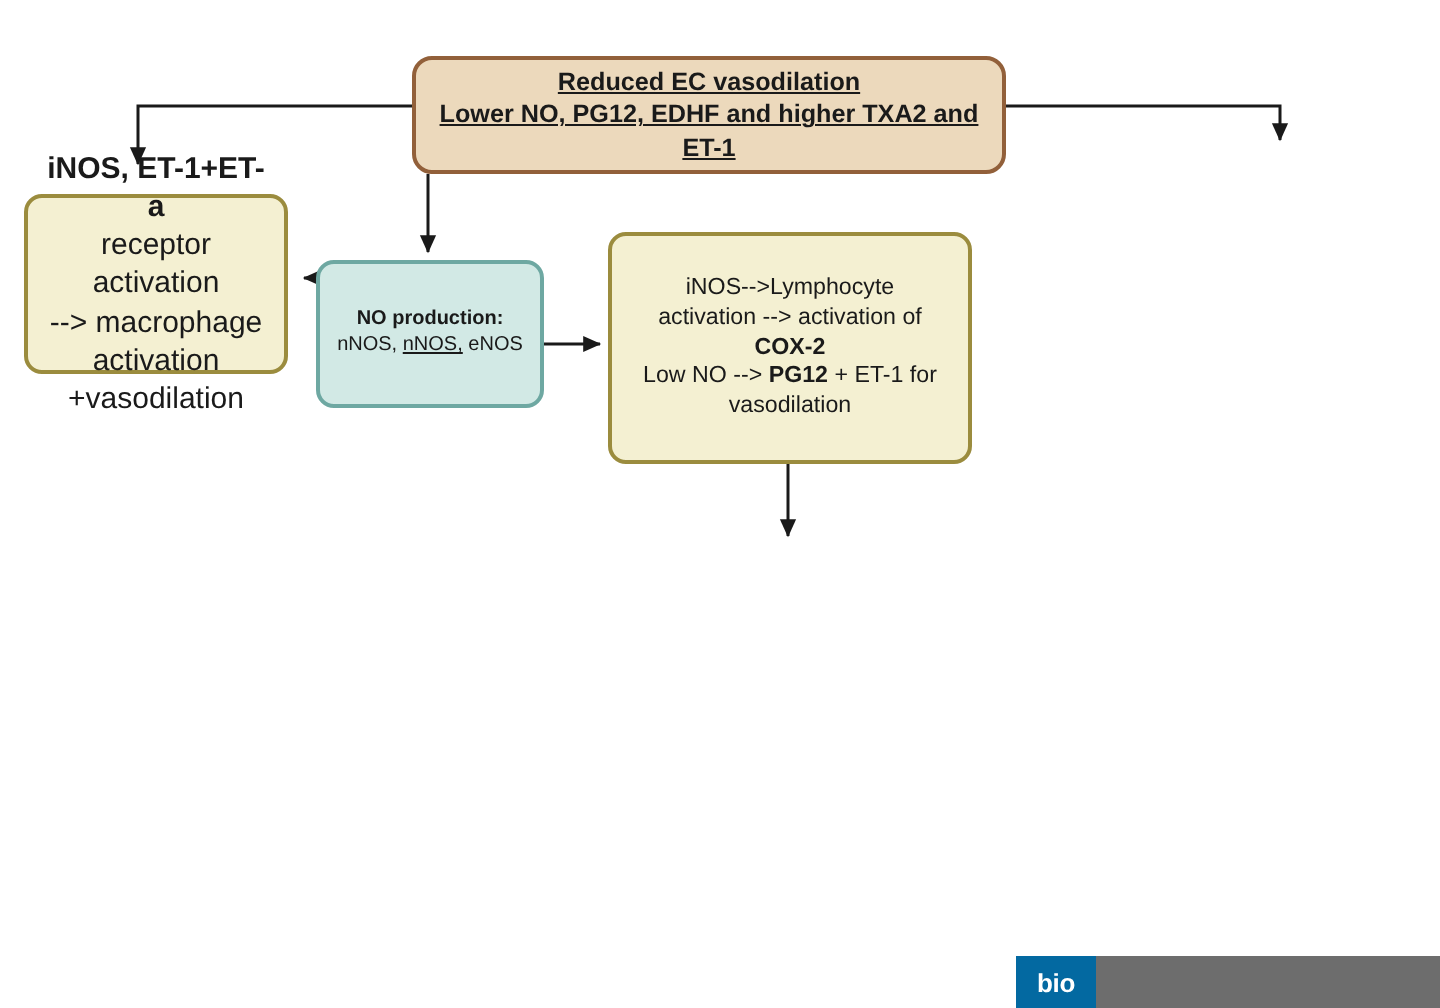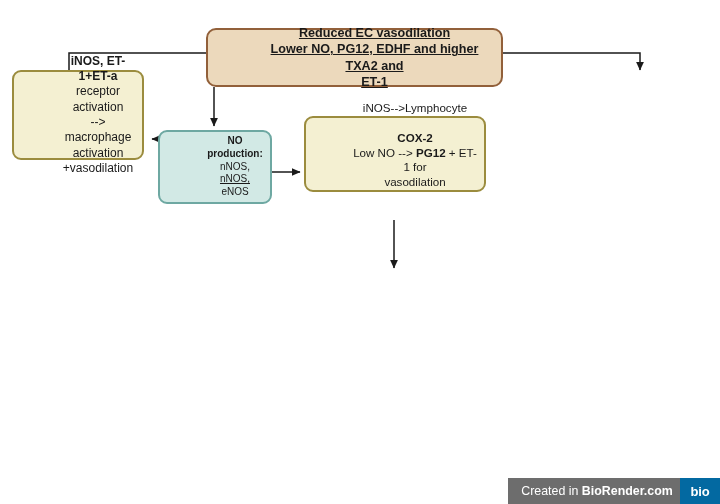--- a/index.html
+++ b/index.html
@@ -40,21 +40,20 @@
     justify-content: center;
     text-align: center;
     line-height: 1.28;
     color: #1a1a1a;
   }
   .node .txt {
     display: block;
     width: 100%;
     padding: 0 6px;
     box-sizing: border-box;
-    margin-left: 40px;
   }
 
   
   .node-top {
     left: 206px;
     top: 28px;
     width: 297px;
     height: 59px;
     background: #ecd9bc;
     border: 2px solid #92603a;
@@ -65,39 +64,38 @@
   .node-top u { text-decoration: underline; }
 
   
   .node-cream {
     background: #f4f0d2;
     border: 2px solid #9b8c3e;
   }
 
   .node-inos {
     left: 12px;
-    top: 70px;
+    top: 97px;
     width: 132px;
     height: 90px;
-    font-size: 12px;
+    font-size: 15px;
   }
   .node-edhf {
     left: 558px;
     top: 74px;
     width: 144px;
     height: 68px;
     font-size: 11.6px;
   }
   .node-cox {
     left: 304px;
     top: 116px;
     width: 182px;
-    height: 76px;
+    height: 116px;
     font-size: 11.6px;
-    align-items: flex-end;
   }
   .node-txa {
     left: 288px;
     top: 272px;
     width: 229px;
     height: 40px;
     font-size: 11.4px;
   }
 
   
@@ -207,27 +205,26 @@
   <div class="node node-no">
     <span class="txt">
       <b>NO production:</b><br>
       <span>nNOS, </span><span class="u">nNOS,</span><span> eNOS</span>
     </span>
   </div>
 
   <div class="node node-cream node-cox">
     <span class="txt">
       <span>iNOS--&gt;Lymphocyte</span><br>
-      <br>
+      <span>activation --&gt; activation of</span><br>
       <b>COX-2</b><br>
       <span>Low NO --&gt; </span><b>PG12</b><span> + ET-1 for</span><br>
       <span>vasodilation</span>
     </span>
   </div>
 
 
 
   <div id="watermark">
-    <span class="wm-text"><span>Created in </span><span class="strong">BioRender.com</span></span>
     <span class="wm-badge">bio</span>
   </div>
 
 </div>
 
 </body></html>

